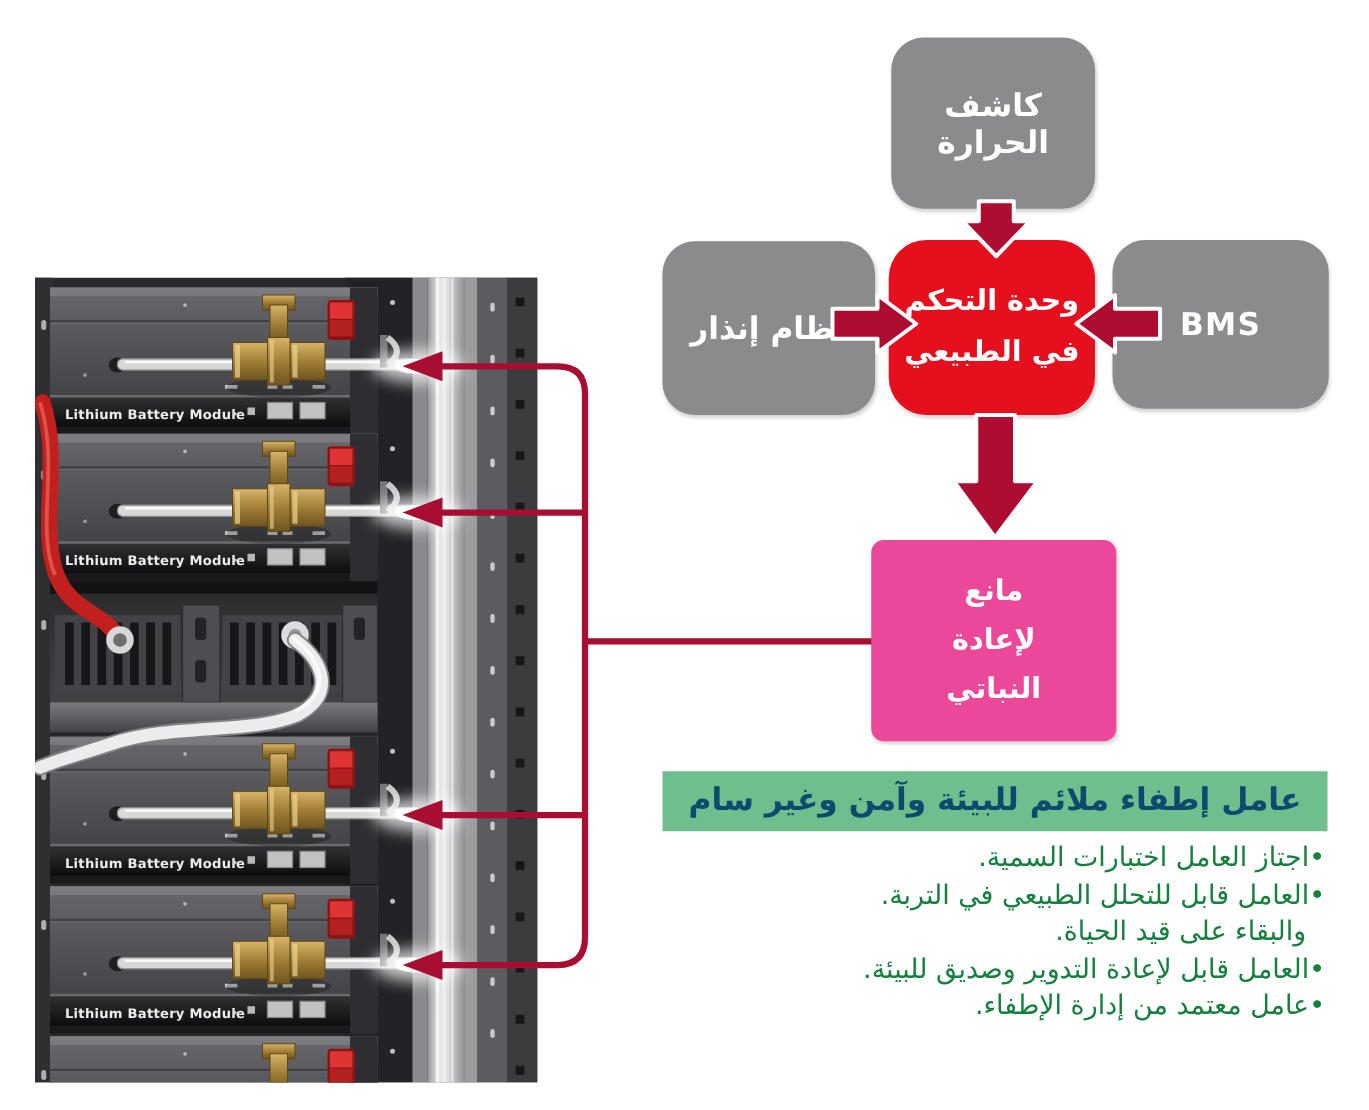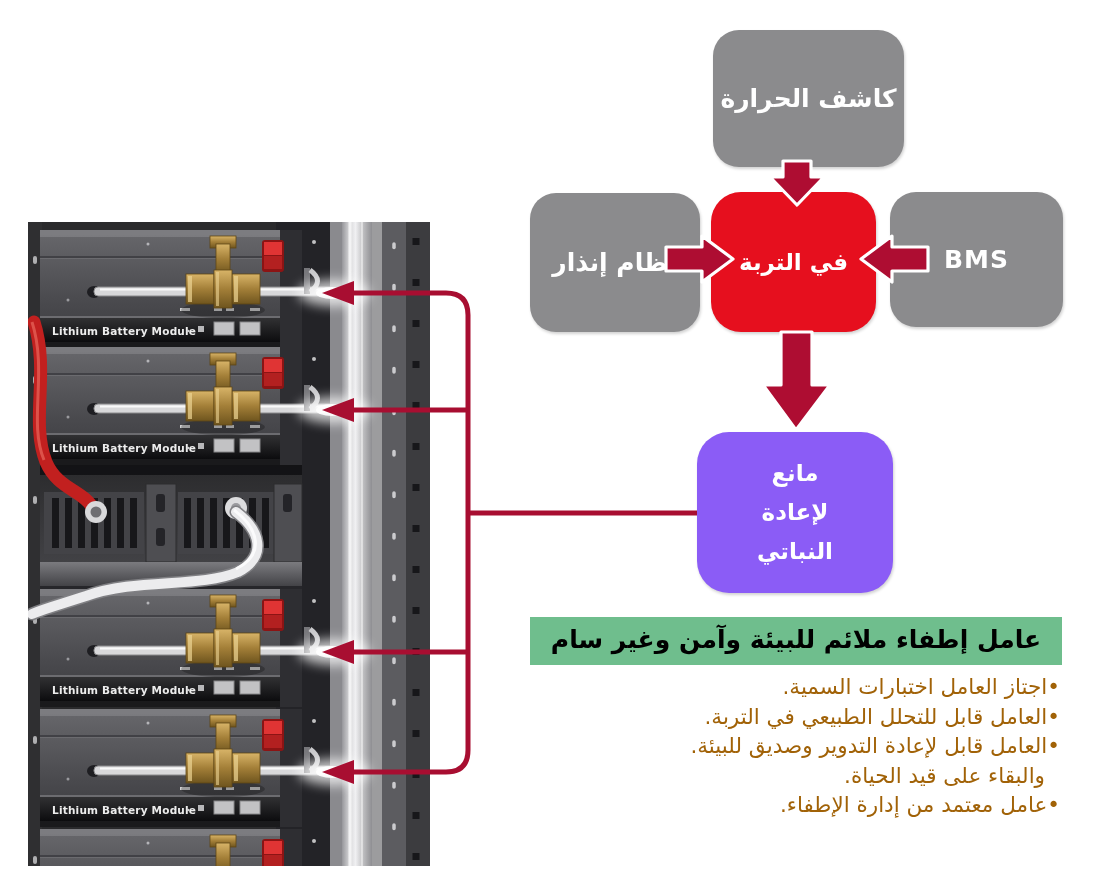--- a/index.html
+++ b/index.html
@@ -10,34 +10,34 @@
 
   svg.overlay { position:absolute; left:0; top:0; width:1095px; height:888px; pointer-events:none; }
   .z1{z-index:1}.z2{z-index:2}.z4{z-index:4}
 
   .fbox { position:absolute; display:flex; flex-direction:column; align-items:center; justify-content:center;
           color:#ffffff; font-weight:bold; text-align:center; direction:rtl; z-index:3;
           box-shadow:1px 2px 3px rgba(0,0,0,0.18); }
   .fbox .ln { display:block; }
   .gray  { background:#8b8b8d; border-radius:26px; }
   .red   { background:#e60f1e; border-radius:30px; }
-  .green { background:#8b5cf6; border-radius:32px; }
-
-  #box-heat    { left:713px; top:30px;  width:191px; height:137px; font-size:25px; }
+  .green { background:#ec4899; border-radius:10px; }
+
+  #box-heat    { left:713px; top:30px;  width:163px; height:137px; font-size:25px; }
   #box-alarm   { left:530px; top:193px; width:170px; height:139px; font-size:25px; }
   #box-control { left:711px; top:192px; width:165px; height:140px; font-size:23px; line-height:41px; }
   #box-bms     { left:890px; top:192px; width:173px; height:135px; font-size:25px; letter-spacing:1px; }
   #box-supp    { left:697px; top:432px; width:196px; height:161px; font-size:23px; line-height:39px; }
 
   .banner { position:absolute; left:530px; top:617px; width:532px; height:48px; background:#6fbe8d;
-            color:#000000; font-weight:bold; font-size:25px; line-height:46px; text-align:center;
+            color:#0c4a6e; font-weight:bold; font-size:25px; line-height:46px; text-align:center;
             direction:rtl; z-index:3; }
 
   .bullets { position:absolute; left:520px; top:672px; width:540px; direction:rtl; text-align:right;
-             color:#a16207; font-size:21.5px; line-height:29.6px; z-index:3; }
+             color:#15803d; font-size:21.5px; line-height:29.6px; z-index:3; }
   .bullets .cont { padding-right:15px; }
 </style>
 </head>
 <body>
 
 <div class="canvas">
 
   <div class="photo z1">
     <svg width="402" height="644" viewBox="0 0 402 644" xmlns="http://www.w3.org/2000/svg">
       <defs>
@@ -202,21 +202,22 @@
 
   <div class="fbox gray" id="box-heat">
     <span class="ln">كاشف الحرارة</span>
   </div>
 
   <div class="fbox gray" id="box-alarm">
     <span class="ln">نظام إنذار</span>
   </div>
 
   <div class="fbox red" id="box-control">
-    <span class="ln">في التربة</span>
+    <span class="ln">وحدة التحكم</span>
+    <span class="ln">في الطبيعي</span>
   </div>
 
   <div class="fbox gray" id="box-bms">
     <span class="ln">BMS</span>
   </div>
 
   <div class="fbox green" id="box-supp">
     <span class="ln">مانع</span>
     <span class="ln">لإعادة</span>
     <span class="ln">النباتي</span>
@@ -231,18 +232,18 @@
     </g>
   </svg>
 
   <div class="banner">
     <span>عامل إطفاء ملائم للبيئة وآمن وغير سام</span>
   </div>
 
   <div class="bullets">
     <div class="b">•اجتاز العامل اختبارات السمية.</div>
     <div class="b">•العامل قابل للتحلل الطبيعي في التربة.</div>
+    <div class="b cont">والبقاء على قيد الحياة.</div>
     <div class="b">•العامل قابل لإعادة التدوير وصديق للبيئة.</div>
-    <div class="b cont">والبقاء على قيد الحياة.</div>
     <div class="b">•عامل معتمد من إدارة الإطفاء.</div>
   </div>
 
 </div>
 
 </body></html>

